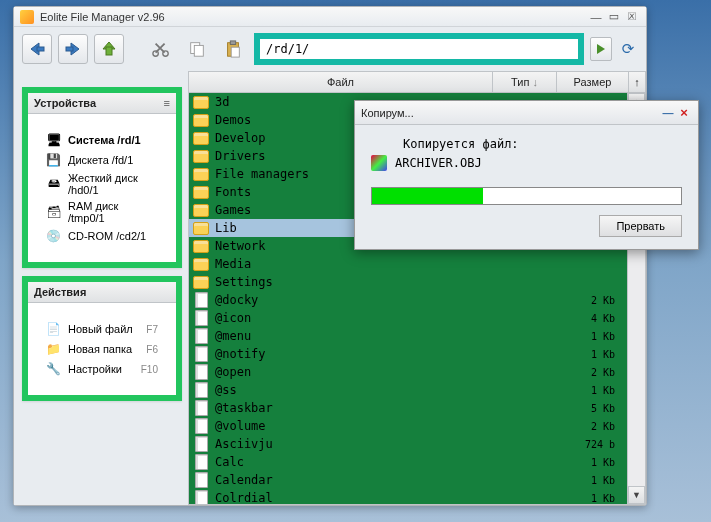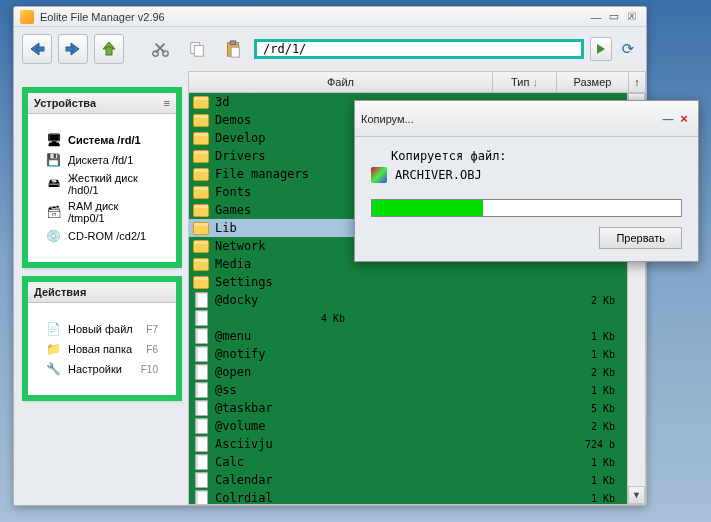--- a/index.html
+++ b/index.html
@@ -63,22 +63,22 @@
   border-radius: 3px;
   display: flex;
   align-items: center;
   justify-content: center;
   cursor: pointer;
 }
 .tool-btn svg { width: 20px; height: 18px; }
 .tool-spacer { width: 10px; }
 .path-input {
   flex: 1;
-  height: 20px;
-  border: 3px solid #14b8a6;
+  height: 32px;
+  border: 6px solid #14b8a6;
   background: #fff;
   padding: 0 6px;
   font-family: monospace;
   font-size: 12px;
 }
 .go-btn {
   width: 22px; height: 24px;
   background: linear-gradient(180deg, #fdfdfd 0%, #e4e7eb 100%);
   border: 1px solid #b8bcc0;
   border-radius: 2px;
@@ -183,21 +183,21 @@
 .dialog {
   position: absolute;
   left: 354px;
   top: 100px;
   width: 345px;
   background: #e8ecf0;
   border: 1px solid #999;
   box-shadow: 0 3px 12px rgba(0,0,0,0.4);
 }
 .dlg-title {
-  height: 36px;
+  height: 24px;
   background: linear-gradient(180deg,#f8f8f8,#e4e7eb);
   display:flex; align-items:center; padding:0 6px;
   border-bottom: 1px solid #c0c4c8;
 }
 .dlg-title-text { flex:1; font-size:11px; color:#222; }
 .dlg-min,.dlg-close { width:16px; height:14px; display:flex; align-items:center; justify-content:center; cursor:pointer; }
 .dlg-min { color:#3a6fa8; font-weight:bold; }
 .dlg-close { color:#d02020; font-weight:bold; font-size:13px; }
 .dlg-body { padding: 12px 16px; }
 .dlg-label { font-family: monospace; font-size: 12px; color:#000; margin-bottom:4px; }
@@ -415,20 +415,21 @@
               </span>
             </div>
             <div class="file-row">
               <span class="file-icon i-file"></span>
               <span class="file-name">@docky</span>
               <span class="file-type"></span>
               <span class="file-size">2 Kb</span>
             </div>
             <div class="file-row">
               <span class="file-icon i-file"></span>
+              <span class="file-name">@icon</span>
               <span class="file-type"></span>
               <span class="file-size">4 Kb</span>
             </div>
             <div class="file-row">
               <span class="file-icon i-file"></span>
               <span class="file-name">@menu</span>
               <span class="file-type"></span>
               <span class="file-size">1 Kb</span>
             </div>
             <div class="file-row">
@@ -496,21 +497,21 @@
   </div>
 </div>
 
 <div class="dialog">
   <div class="dlg-title">
     <div class="dlg-title-text">Копирум...</div>
     <div class="dlg-min">—</div>
     <div class="dlg-close">×</div>
   </div>
   <div class="dlg-body">
-    <div class="dlg-label" style="margin-left:20px;">Копируется файл:</div>
+    <div class="dlg-label" style="margin-left:32px;">Копируется файл:</div>
     <div class="dlg-file-row">
       <div class="dlg-file-icon"></div>
       <div class="dlg-file-name">ARCHIVER.OBJ</div>
     </div>
     <div class="progress-bar">
       <div class="progress-fill" id="progress-fill" style="width: 36%;"></div>
     </div>
     <div class="dlg-btn-row">
       <button class="dlg-btn">Прервать</button>
     </div>

